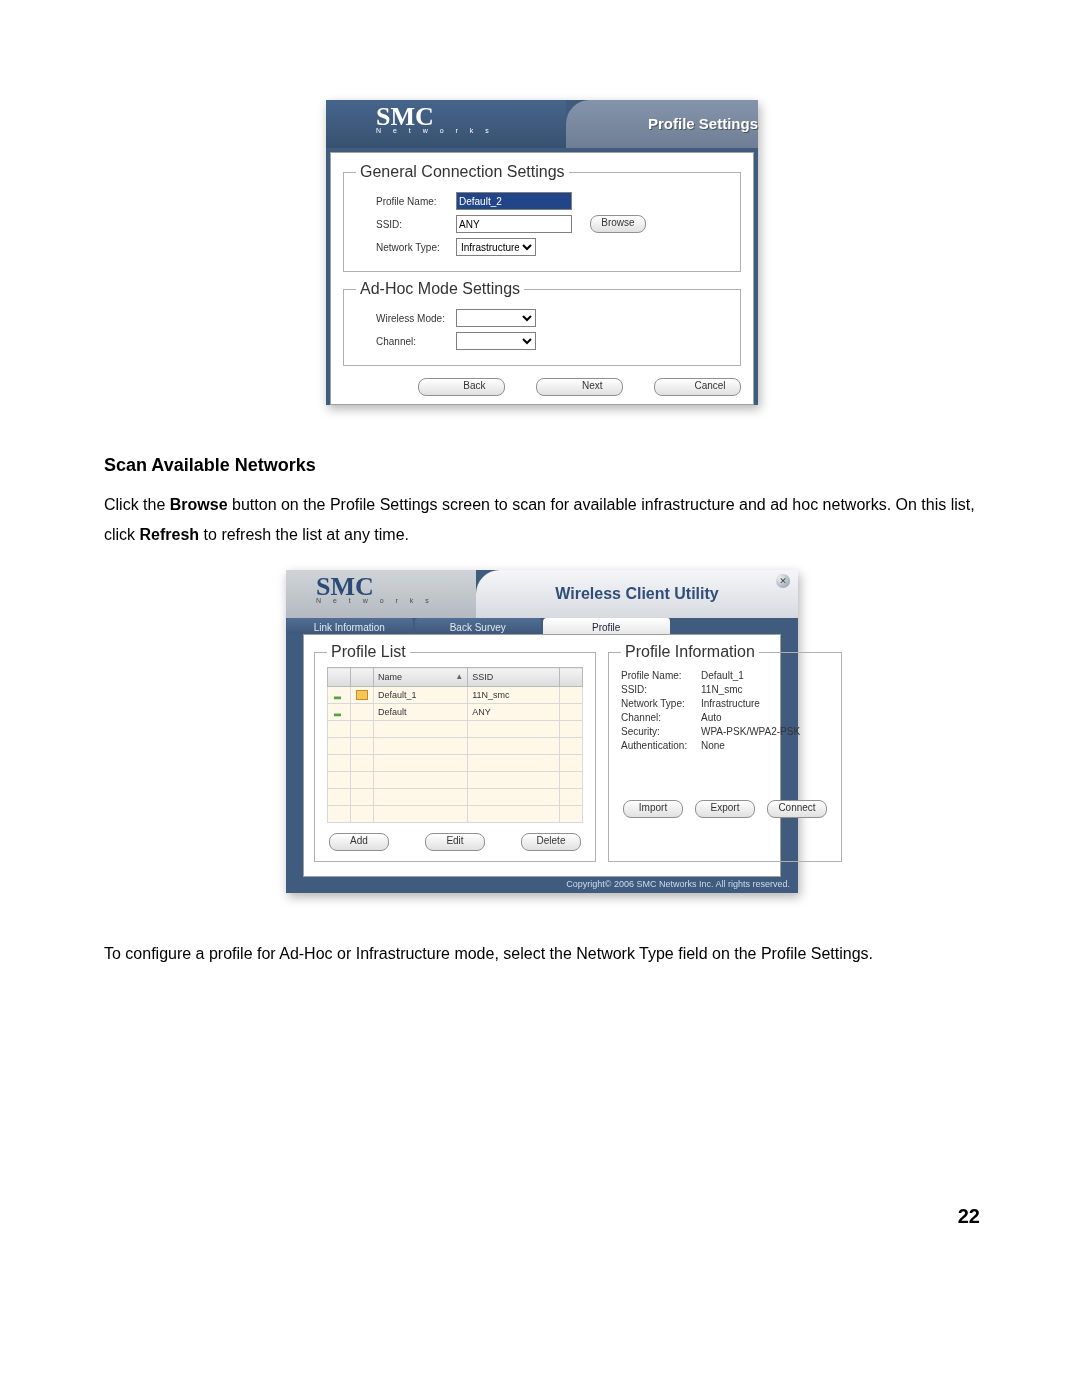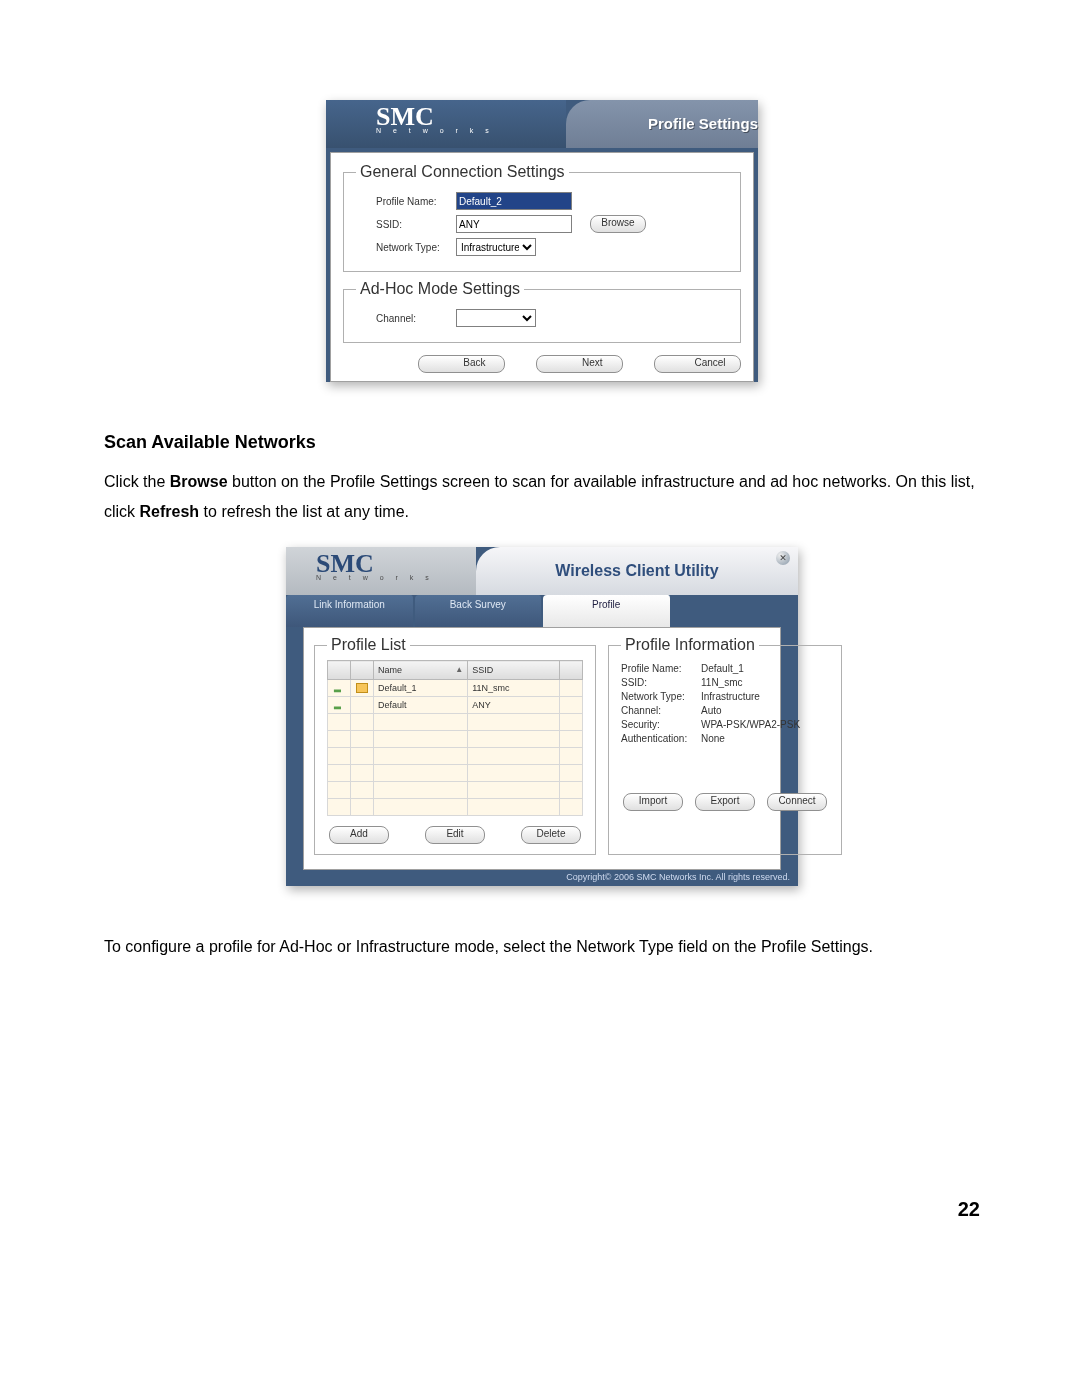--- a/index.html
+++ b/index.html
@@ -146,21 +146,21 @@
     font-size: 9px; line-height:14px; text-align:center; color:#444;
     cursor:pointer;
   }
   .wcu-tabs {
     display: flex;
     background: #3f5b7e;
     padding: 0;
   }
   .wcu-tabs .tab {
     flex: 1;
-    height: 32px;
+    height: 16px;
     line-height: 20px;
     font-size: 10px;
     text-align: center;
     color: #dfe8f4;
     background: linear-gradient(#516f94, #3e577a);
     border-right: 2px solid #3f5b7e;
     border-top-left-radius: 4px;
     border-top-right-radius: 4px;
     cursor:pointer;
   }
@@ -261,20 +261,26 @@
         </div>
         <div class="wrow">
           <label>Network Type:</label>
           <select class="combo">
             <option>Infrastructure</option>
           </select>
         </div>
       </fieldset>
       <fieldset class="wfs">
         <legend>Ad-Hoc Mode Settings</legend>
+        <div class="wrow">
+          <label>Wireless Mode:</label>
+          <select class="combo">
+            <option></option>
+          </select>
+        </div>
         <div class="wrow">
           <label>Channel:</label>
           <select class="combo">
             <option></option>
           </select>
         </div>
       </fieldset>
       <div class="ps-btnrow">
         <span class="btn-sm">Back</span>
         <span class="btn-sm">Next</span>

